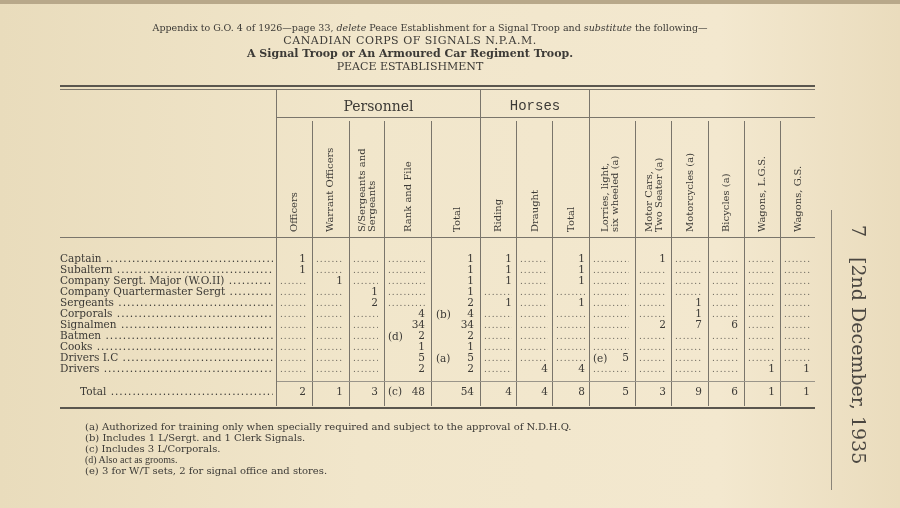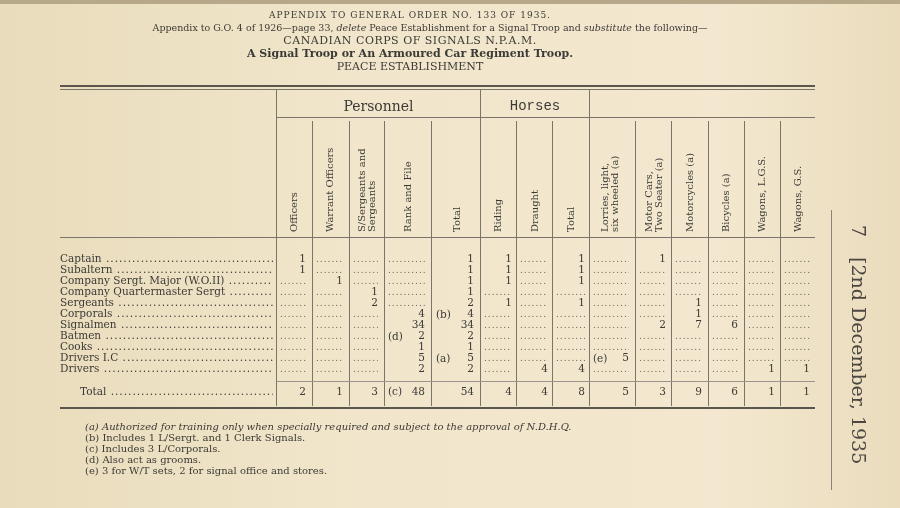--- a/index.html
+++ b/index.html
@@ -26,21 +26,20 @@
   .fn{position:absolute;left:85px;font-size:10px;line-height:11px;}
   .side{position:absolute;left:848px;top:225px;writing-mode:vertical-rl;font-size:19px;color:#4a4640;}
   .sidebar{position:absolute;left:831px;top:210px;height:280px;border-left:1px solid #8a8478;}
 </style>
 </head>
 <body>
 
 <div class="page">
   <div class="topband"></div>
 
-  <div class="hdr h1">APPENDIX TO GENERAL ORDER NO. 133 OF 1935.</div>
   <div class="hdr h2"><span>Appendix to G.O. 4 of 1926—page 33, </span><i>delete</i><span> Peace Establishment for a Signal Troop and </span><i>substitute</i><span> the following—</span></div>
   <div class="hdr h3">CANADIAN CORPS OF SIGNALS N.P.A.M.</div>
   <div class="hdr h5">PEACE ESTABLISHMENT</div>
   <div class="hdr h4">A Signal Troop or An Armoured Car Regiment Troop.</div>
 
   <div class="dline" style="top:85px;"></div>
   <div class="sline" style="top:89px;left:60px;width:755px;"></div>
   <div class="sline" style="top:117px;left:277px;width:538px;"></div>
   <div class="sline" style="top:237px;left:60px;width:755px;"></div>
   <div class="dline" style="top:407px;"></div>
@@ -270,21 +269,21 @@
       <div class="cell" style="top: 386px; right: 125px;">1</div>
       <div class="cell" style="top: 386px; right: 90px;">1</div>
     </div>
 
   <div class="cell" style="left:388px;top:331px;text-align:left;">(d)</div>
   <div class="cell" style="left:436px;top:309px;text-align:left;">(b)</div>
   <div class="cell" style="left:436px;top:353px;text-align:left;">(a)</div>
   <div class="cell" style="left:593px;top:353px;text-align:left;">(e)</div>
   <div class="cell" style="left:388px;top:386px;text-align:left;">(c)</div>
 
-  <div class="fn" style="top:421px;font-style:italic;">(a) Authorized for training only when specially required and subject to the approval of N.D.H.Q.</div>
+  <div class="fn" style="top:421px;">(a) Authorized for training only when specially required and subject to the approval of N.D.H.Q.</div>
   <div class="fn" style="top:432px;">(b) Includes 1 L/Sergt. and 1 Clerk Signals.</div>
   <div class="fn" style="top:443px;">(c) Includes 3 L/Corporals.</div>
-  <div class="fn" style="top:454px;">(d) Also act as grooms.</div>
+  <div class="fn" style="top:454px;font-family:Liberation Serif, serif;">(d) Also act as grooms.</div>
   <div class="fn" style="top:465px;">(e) 3 for W/T sets, 2 for signal office and stores.</div>
 
   <div class="sidebar"></div>
   <div class="side"><span>7</span><span style="display:inline-block;height:20px;"></span><span>[2nd December, 1935</span></div>
 </div>
 
 </body></html>

